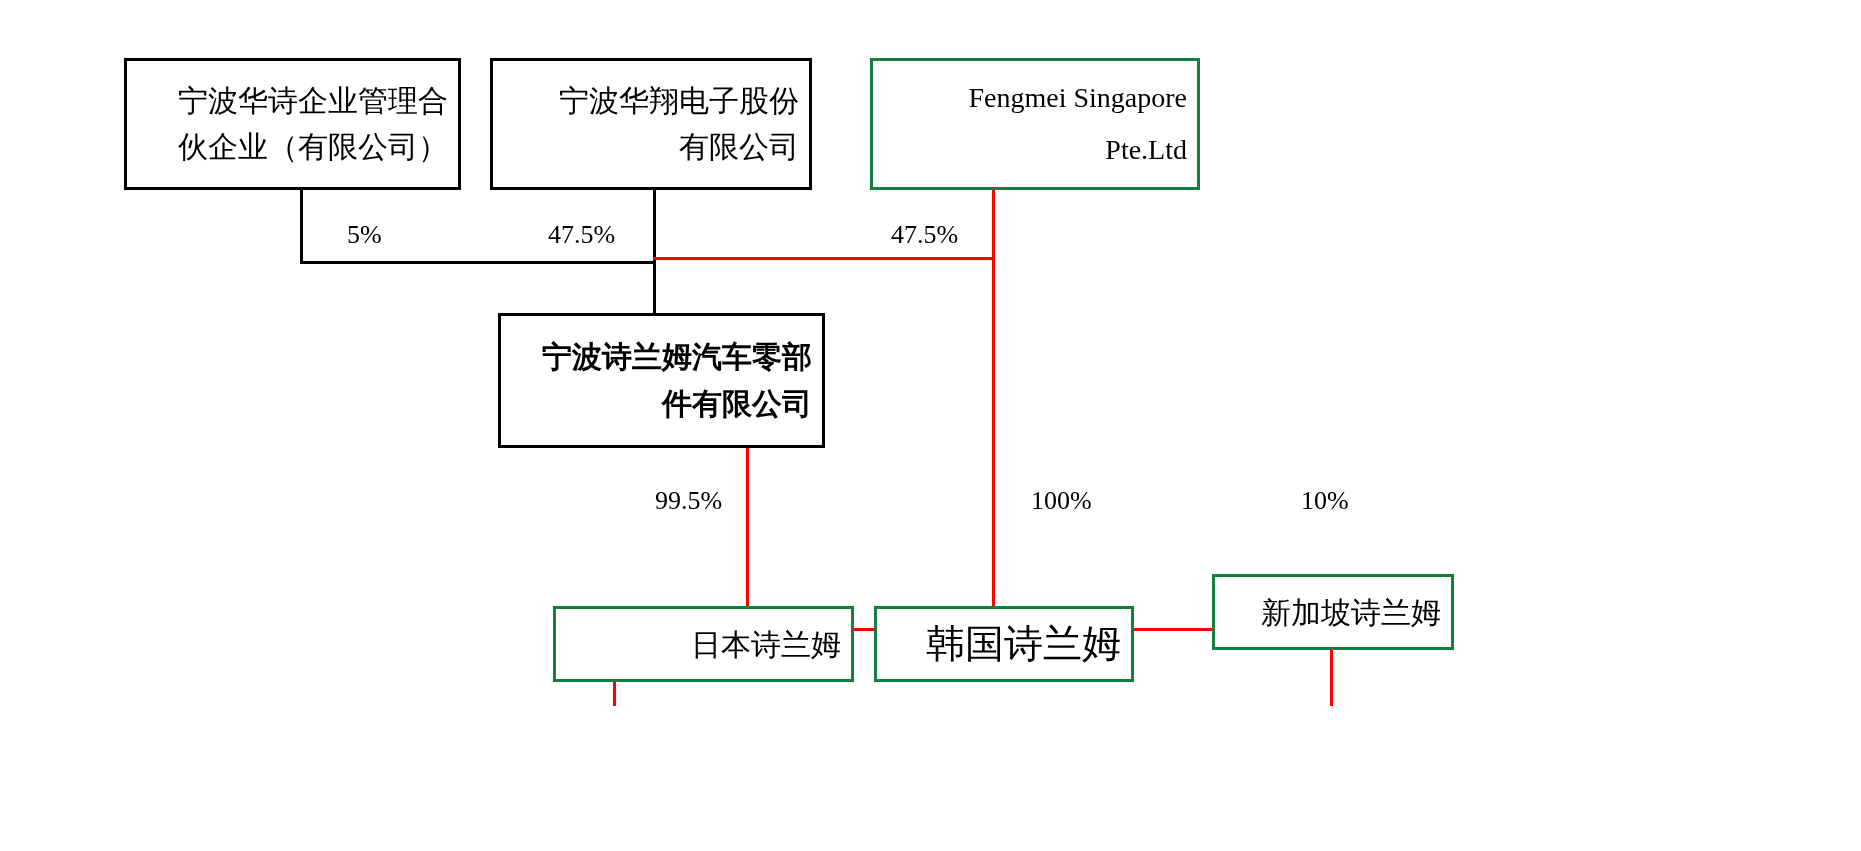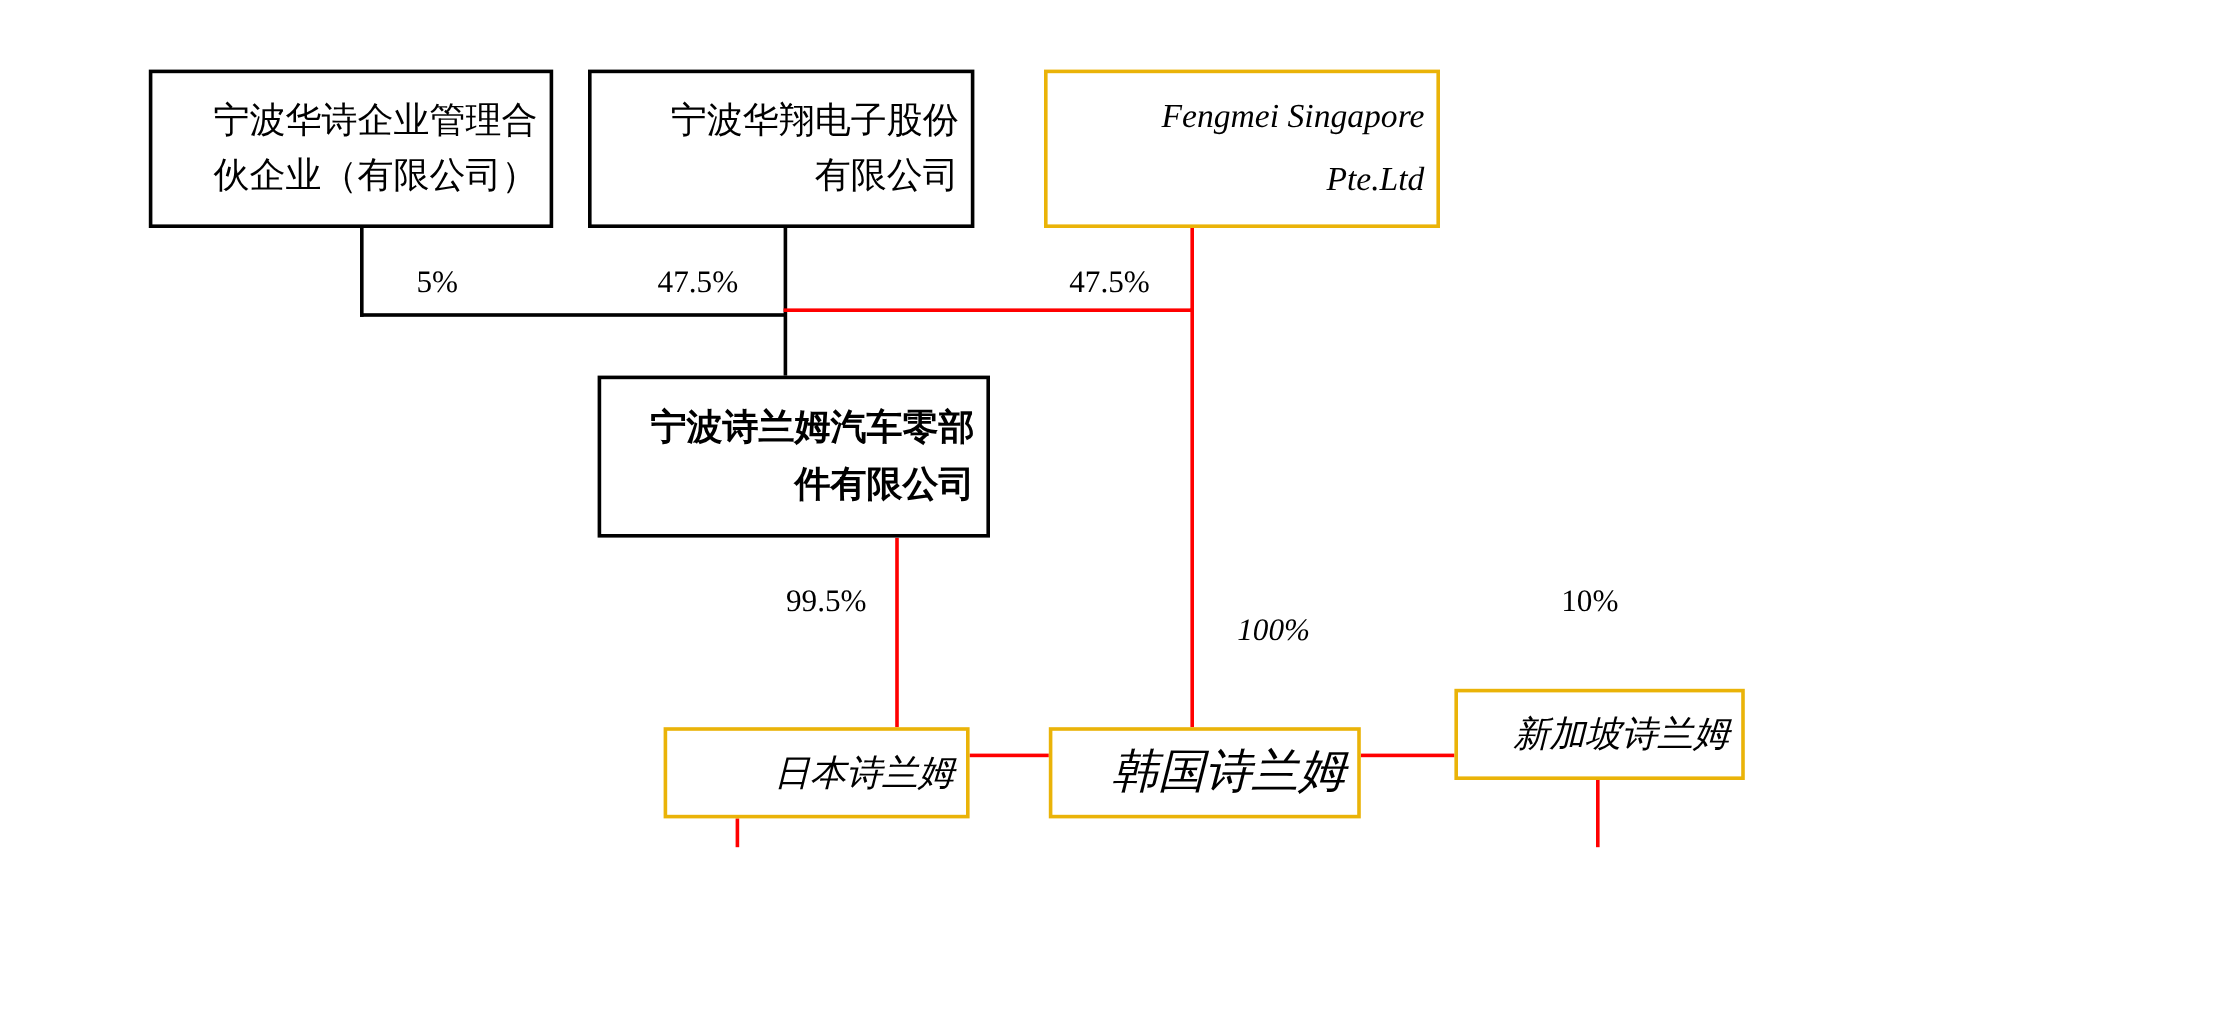--- a/index.html
+++ b/index.html
@@ -32,23 +32,22 @@
     padding: 0 10px;
     box-sizing: border-box;
     white-space: pre-line;
     text-align: right;
   }
   .node.black {
     border: 3px solid #000000;
     color: #000000;
   }
   .node.red {
-    border: 3px solid #eab308;
+    border: 3px solid #15803d;
     color: #000000;
-    font-style: italic;
   }
 
   .edge {
     position: absolute;
     z-index: 1;
   }
   .edge.h-black {
     background: #000000;
     height: 3px;
   }
@@ -114,24 +113,24 @@
   <div class="edge v-red" style="left:746px; top:448px; height:182px;"></div>
 
   <div class="edge v-red" style="left:992px; top:257px; height:373px;"></div>
 
   <div class="edge h-red" style="left:613px; top:628px; width:720px;"></div>
 
   <div class="edge v-red" style="left:613px; top:628px; height:78px;"></div>
   <div class="edge v-red" style="left:1330px; top:628px; height:78px;"></div>
 
   <div class="pct" style="left:655px; top:488px;">99.5%</div>
-  <div class="pct" style="left:1031px; top:512px;font-style:italic;">100%</div>
+  <div class="pct" style="left:1031px; top:488px;">100%</div>
   <div class="pct" style="left:1301px; top:488px;">10%</div>
 
-  <div class="node red" style="left:553px; top:606px; width:255px; height:76px; font-size:30px; line-height:1.3;">
+  <div class="node red" style="left:553px; top:606px; width:301px; height:76px; font-size:30px; line-height:1.3;">
     <span class="label">日本诗兰姆</span>
   </div>
 
   <div class="node red" style="left:874px; top:606px; width:260px; height:76px; font-size:39px; line-height:1.3;">
     <span class="label">韩国诗兰姆</span>
   </div>
 
   <div class="node red" style="left:1212px; top:574px; width:242px; height:76px; font-size:30px; line-height:1.3;">
     <span class="label">新加坡诗兰姆</span>
   </div>

